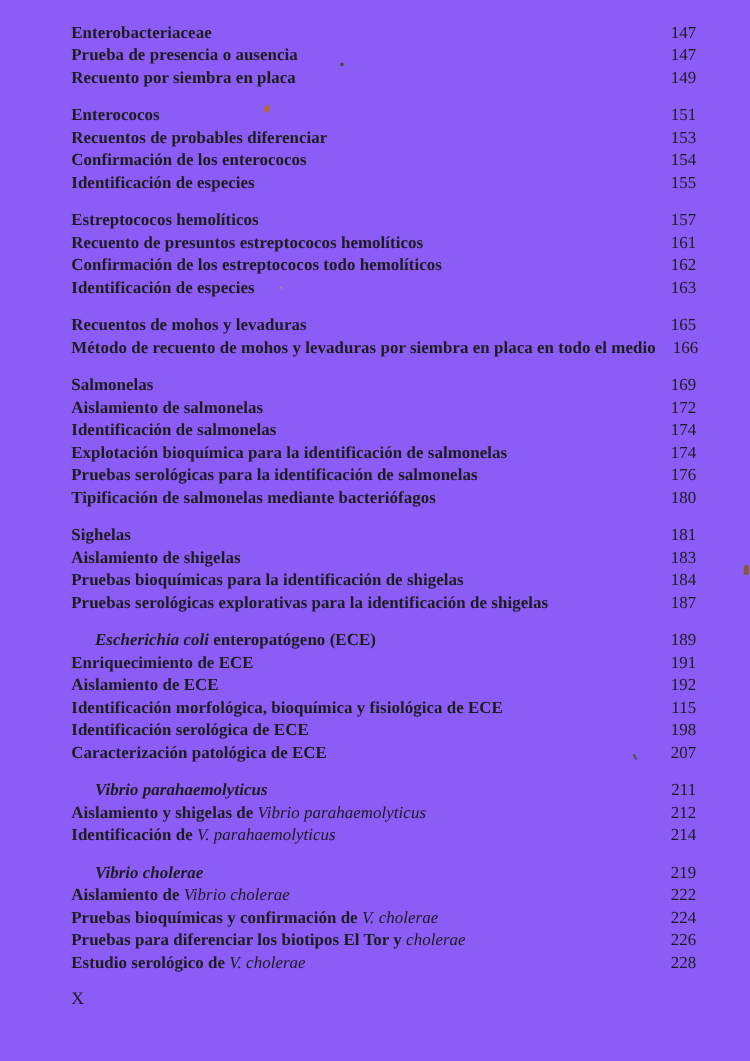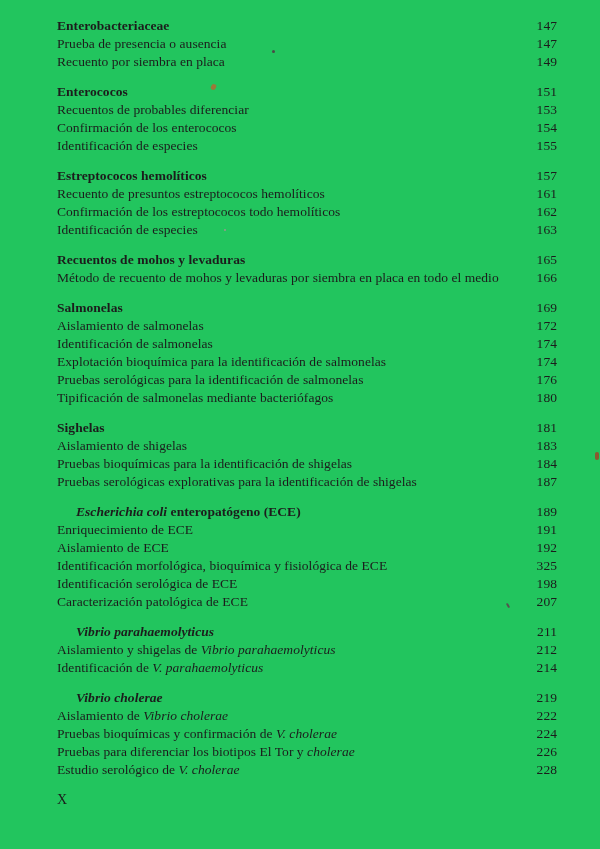--- a/index.html
+++ b/index.html
@@ -4,21 +4,21 @@
 <style>
   html, body {
     margin: 0;
     padding: 0;
     background: #e8e7e2;
   }
   .page {
     position: relative;
     width: 600px;
     height: 849px;
-    background: #22c55e;
+    background: #8b5cf6;
     overflow: hidden;
     font-family: "Liberation Serif", serif;
     color: #1c1c1c;
   }
   .toc {
     position: absolute;
     left: 57px;
     top: 17px;
     width: 500px;
     font-size: 13.5px;
@@ -36,21 +36,21 @@
   .toc-title {
     flex: 1 1 auto;
     overflow: visible;
   }
   .toc-page {
     flex: 0 0 auto;
     text-align: right;
     min-width: 26px;
     padding-left: 8px;
   }
-  .seg.regular { font-weight: normal; font-style: normal; }
+  .seg.regular { font-weight: bold; font-style: normal; }
   .seg.bold { font-weight: bold; }
   .seg.italic { font-style: italic; }
   .seg.bold-italic { font-weight: bold; font-style: italic; margin-left: 19px; }
   .footer-pagenum {
     margin-top: 12px;
     font-size: 14px;
   }
   
   .artifact {
     position: absolute;
@@ -197,21 +197,21 @@
         <div class="toc-row">
     <span class="toc-title"><span class="seg regular">Enriquecimiento de ECE</span></span>
     <span class="toc-page">191</span>
   </div>
         <div class="toc-row">
     <span class="toc-title"><span class="seg regular">Aislamiento de ECE</span></span>
     <span class="toc-page">192</span>
   </div>
         <div class="toc-row">
     <span class="toc-title"><span class="seg regular">Identificación morfológica, bioquímica y fisiológica de ECE</span></span>
-    <span class="toc-page">325</span>
+    <span class="toc-page">115</span>
   </div>
         <div class="toc-row">
     <span class="toc-title"><span class="seg regular">Identificación serológica de ECE</span></span>
     <span class="toc-page">198</span>
   </div>
         <div class="toc-row">
     <span class="toc-title"><span class="seg regular">Caracterización patológica de ECE</span></span>
     <span class="toc-page">207</span>
   </div>
       </section>

